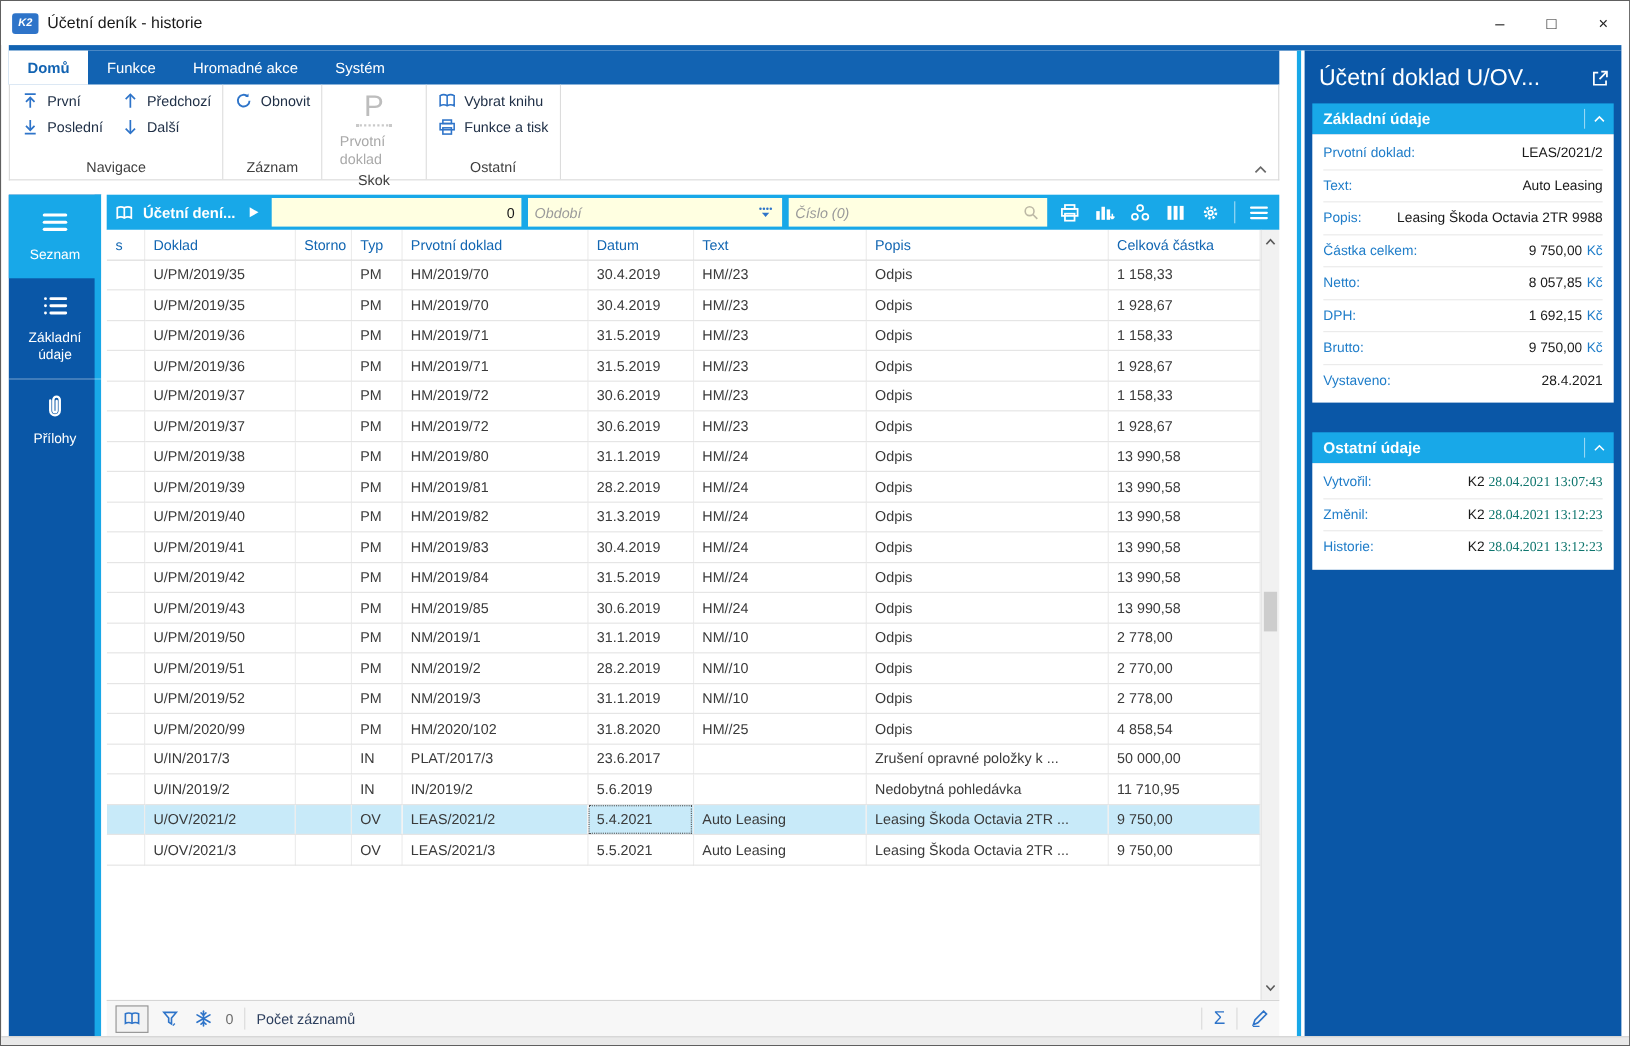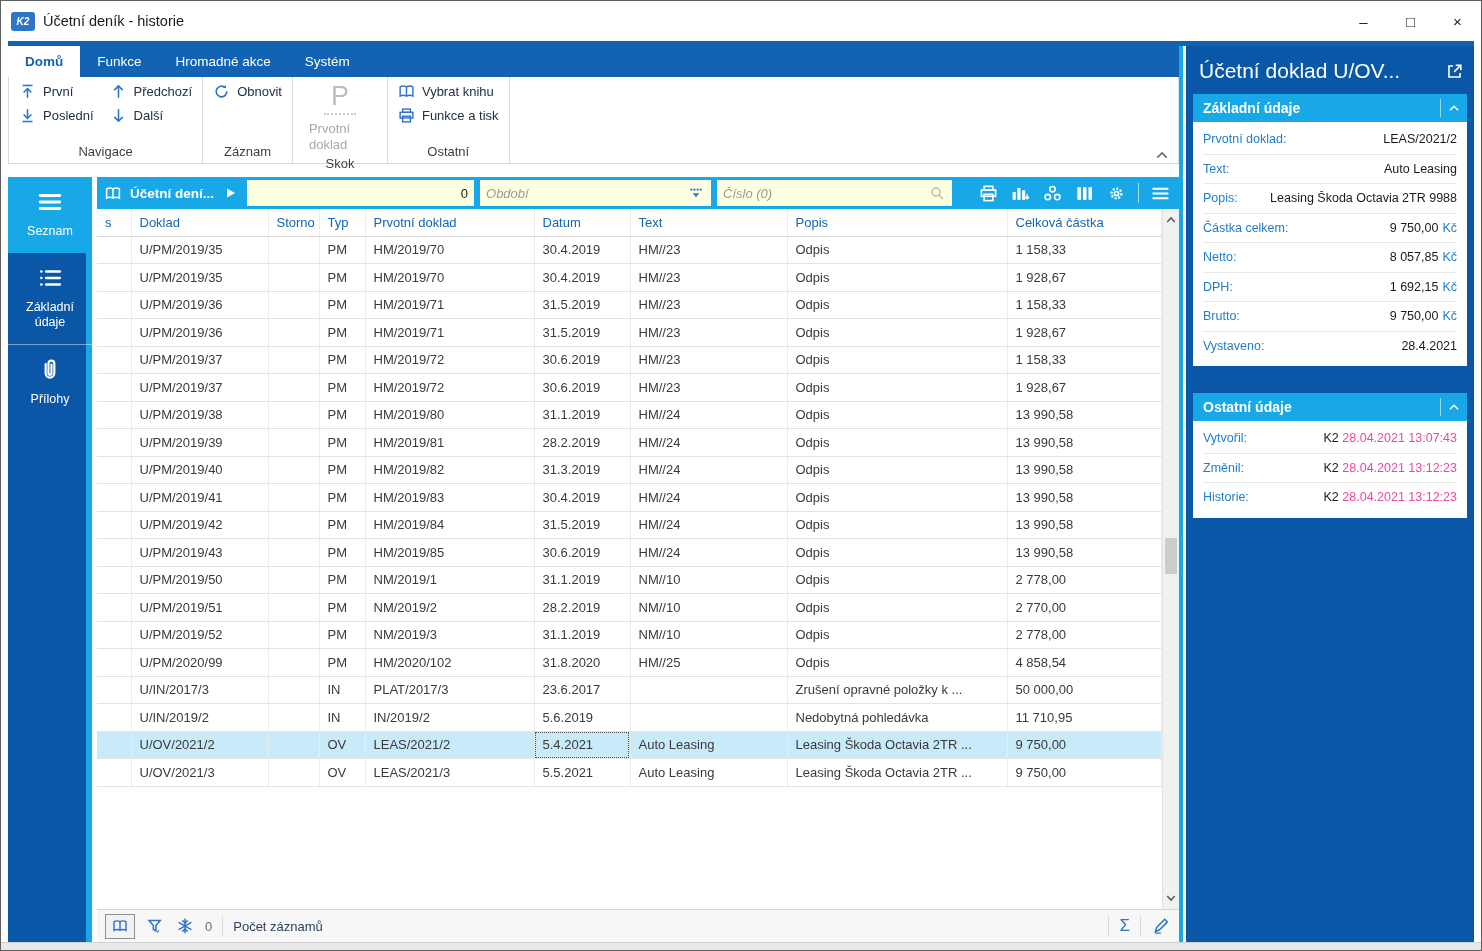--- a/index.html
+++ b/index.html
@@ -9,21 +9,21 @@
 
   
   .titlebar { height:40px; display:flex; align-items:center; background:#fff; flex:0 0 auto; }
   .app-icon { width:24px; height:19px; margin:0 8px 0 10px; background:#2e74c9; border-radius:3px; color:#fff; font-size:10px; font-weight:bold; font-style:italic; display:flex; align-items:center; justify-content:center; }
   .title-text { font-size:14.5px; color:#1a1a1a; }
   .win-controls { margin-left:auto; display:flex; height:100%; }
   .win-btn { width:47px; height:100%; display:flex; align-items:center; justify-content:center; font-size:15px; color:#222; cursor:default; }
 
   .top-line { height:5px; margin:0 7px; background:#1263b2; flex:0 0 auto; }
 
-  .body-row { flex:1; display:flex; margin:0 7px; min-height:0; }
+  .body-row { flex:1; display:flex; margin:0 7px; min-height:0;gap:16px; }
   .left-main { flex:1; display:flex; flex-direction:column; min-width:0; }
 
   
   .tabbar { height:31px; background:#1263b2; display:flex; align-items:stretch; }
   .tab { padding:0 17px; display:flex; align-items:center; color:#fff; font-size:13.5px; cursor:default; }
   .tab.active { background:#fff; color:#1263b2; font-weight:bold; }
   .ribbon { height:87px; background:#fff; border:1px solid #d9d9d9; border-top:none; display:flex; position:relative; }
   .rgroup { display:flex; flex-direction:column; border-right:1px solid #dcdcdc; padding:6px 10px 0 10px; }
   .g-content { flex:1; display:flex; }
   .g-label { text-align:center; font-size:13px; color:#3f3f3f; padding:2px 0 4px; }
@@ -112,21 +112,21 @@
   .pcard-hdr { height:28px; background:#18a8e8; display:flex; align-items:center; color:#fff; font-weight:bold; font-size:14px; padding-left:10px; }
   .pcard-hdr .hdr-sep { margin-left:auto; width:1px; height:18px; background:rgba(255,255,255,.55); }
   .pcard-hdr .chev { width:26px; height:14px; color:#fff; display:flex; align-items:center; justify-content:center; cursor:default; }
   .pcard-hdr .chev svg { width:14px; height:12px; }
   .pcard-body { background:#fff; padding:3px 10px 5px; }
   .pfield { display:flex; align-items:baseline; height:29.5px; border-bottom:1px solid #e9e9e9; font-size:12.5px; padding-top:7px; }
   .pfield:last-child { border-bottom:none; }
   .plabel { color:#1f7dc9; white-space:nowrap; }
   .pvalue { margin-left:auto; color:#1a1a1a; text-align:right; white-space:nowrap; overflow:hidden; }
   .psuffix { color:#1f7dc9; margin-left:4px; }
-  .pdate { color:#ec4899; }
+  .pdate { color:#0f766e;font-family:Liberation Serif, serif; }
   .pcard-gap { height:27px; }
 
   .footer { height:8px; background:#e9e9e9; border-top:1px solid #d2d2d2; flex:0 0 auto; }
 </style>
 </head>
 <body>
 
 <div class="window">
 
   <div class="titlebar">

